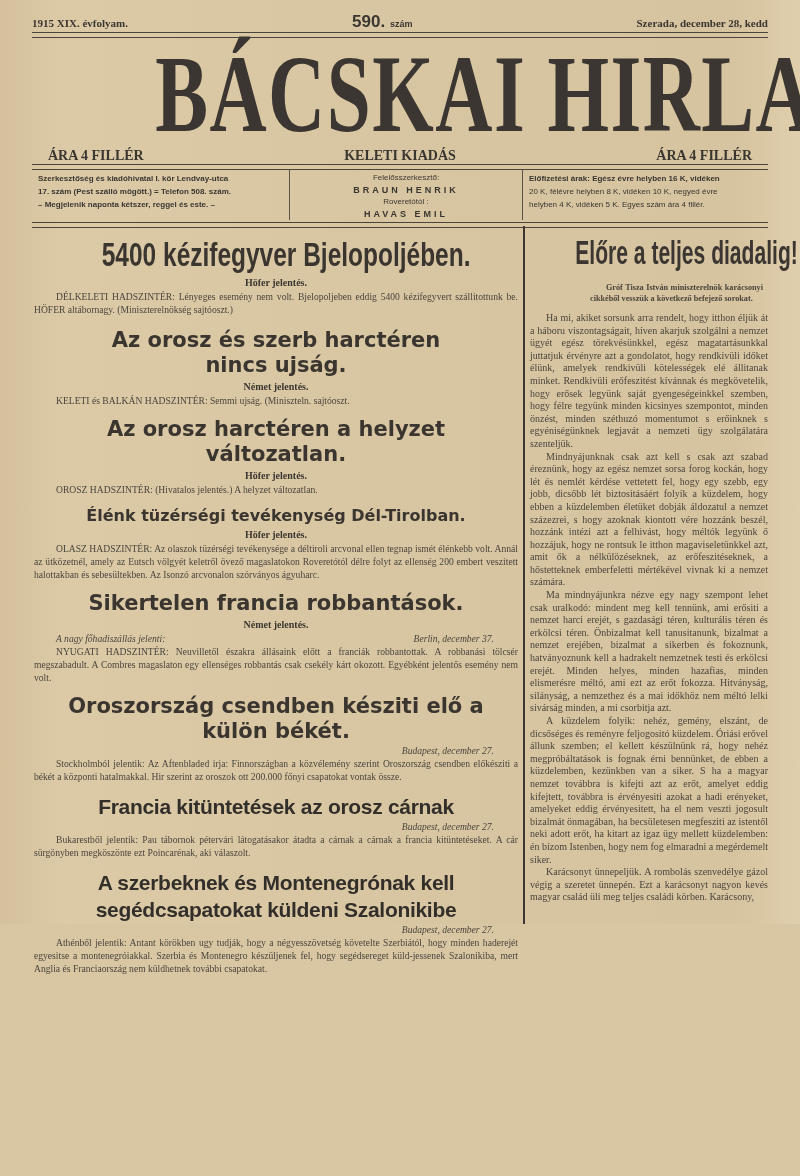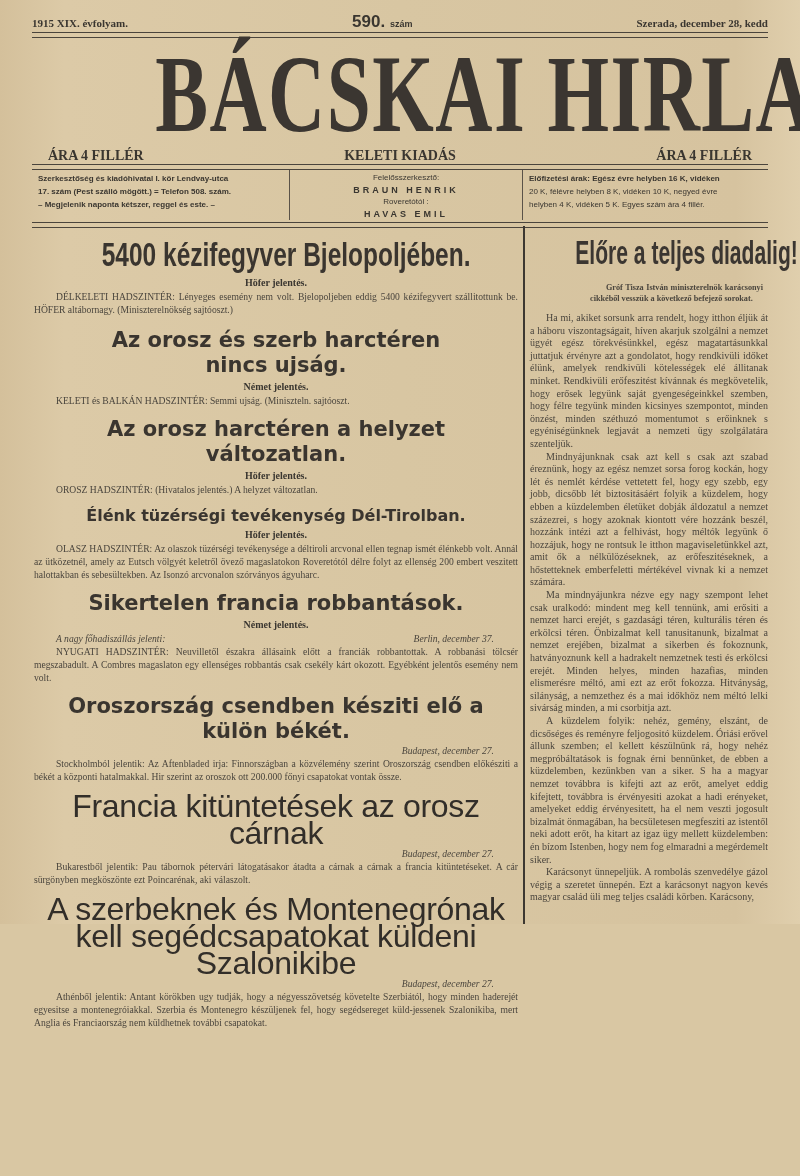--- a/index.html
+++ b/index.html
@@ -67,22 +67,22 @@
   }
   .h-wide {
     font-family: "DejaVu Sans", sans-serif; font-weight: bold;
     font-size: 21px; line-height: 25px; color: #3a352f;
   }
   .h-mid {
     font-family: "DejaVu Sans", sans-serif; font-weight: bold;
     font-size: 16px; line-height: 20px; color: #3a352f;
   }
   .h-tight {
-    font-family: "Liberation Sans", sans-serif; font-weight: normal;
-    font-size: 32px; line-height: 27px; color: #322e29; letter-spacing: -0.3px;
+    font-family: "Liberation Sans", sans-serif; font-weight: bold;
+    font-size: 21px; line-height: 27px; color: #322e29; letter-spacing: -0.3px;
   }
   .source {
     text-align: center; font-family: "Liberation Serif", serif; font-weight: bold;
     font-size: 10px; line-height: 14px; margin-top: 2px;
   }
   .body-it {
     font-family: "Liberation Serif", serif; 
     font-size: 9.6px; line-height: 13px; text-align: justify; color: #4a453d;
     text-indent: 22px; margin: 0;
   }

